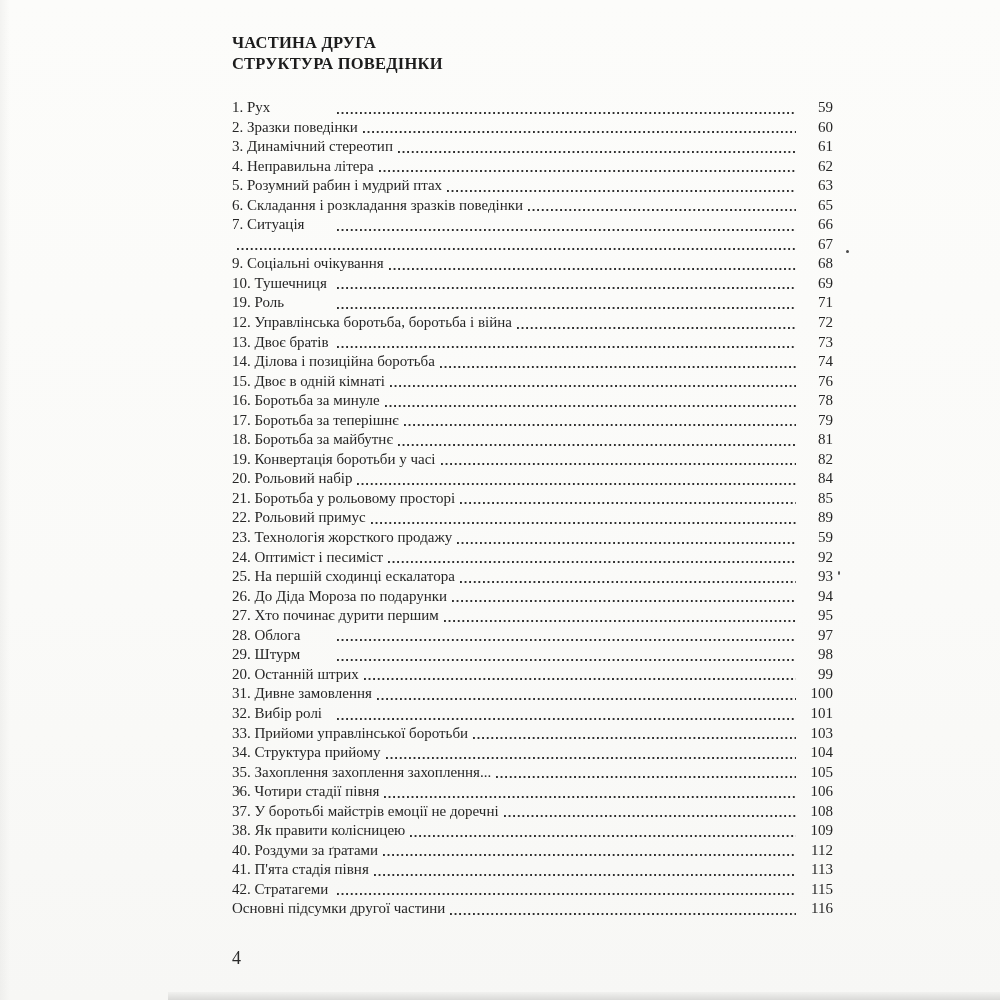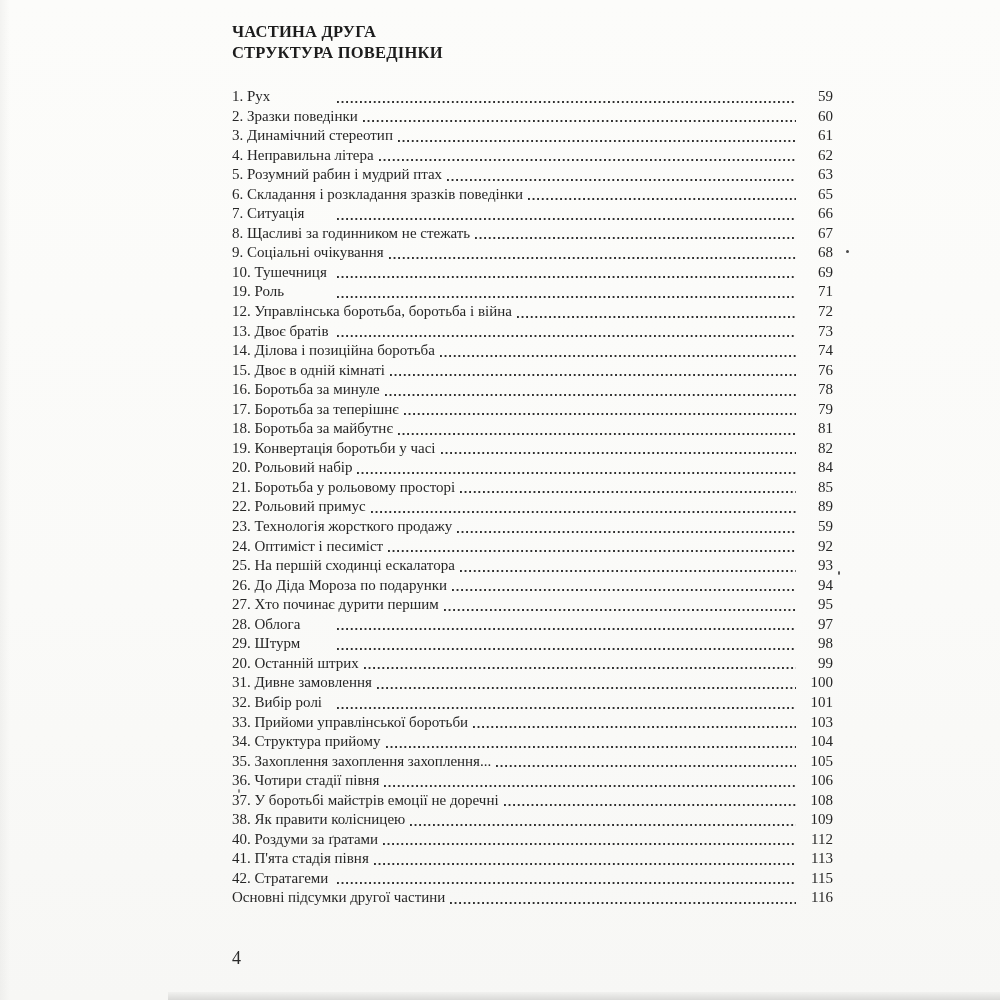--- a/index.html
+++ b/index.html
@@ -33,21 +33,21 @@
     position: absolute;
     left: 0;
     top: 0;
     bottom: 0;
     width: 10px;
     background: linear-gradient(90deg, rgba(200,200,198,0.18), rgba(200,200,198,0));
   }
   .content-column {
     position: absolute;
     left: 232px;
-    top: 21px;
+    top: 32px;
     width: 601px;
     color: #262626;
   }
   .toc-header {
     font-weight: bold;
     font-size: 16.5px;
     line-height: 21px;
     letter-spacing: 0.2px;
     color: #1c1c1c;
   }
@@ -136,21 +136,20 @@
           <span class="toc-label">6. Складання і розкладання зразків поведінки</span>
           <span class="toc-leader"></span>
           <span class="toc-page">65</span>
         </div>
         <div class="toc-row">
           <span class="toc-label">7. Ситуація</span>
           <span class="toc-leader"></span>
           <span class="toc-page">66</span>
         </div>
         <div class="toc-row">
-          <span class="toc-label">8. Щасливі за годинником не стежать</span>
           <span class="toc-leader"></span>
           <span class="toc-page">67</span>
         </div>
         <div class="toc-row">
           <span class="toc-label">9. Соціальні очікування</span>
           <span class="toc-leader"></span>
           <span class="toc-page">68</span>
         </div>
         <div class="toc-row">
           <span class="toc-label">10. Тушечниця</span>

